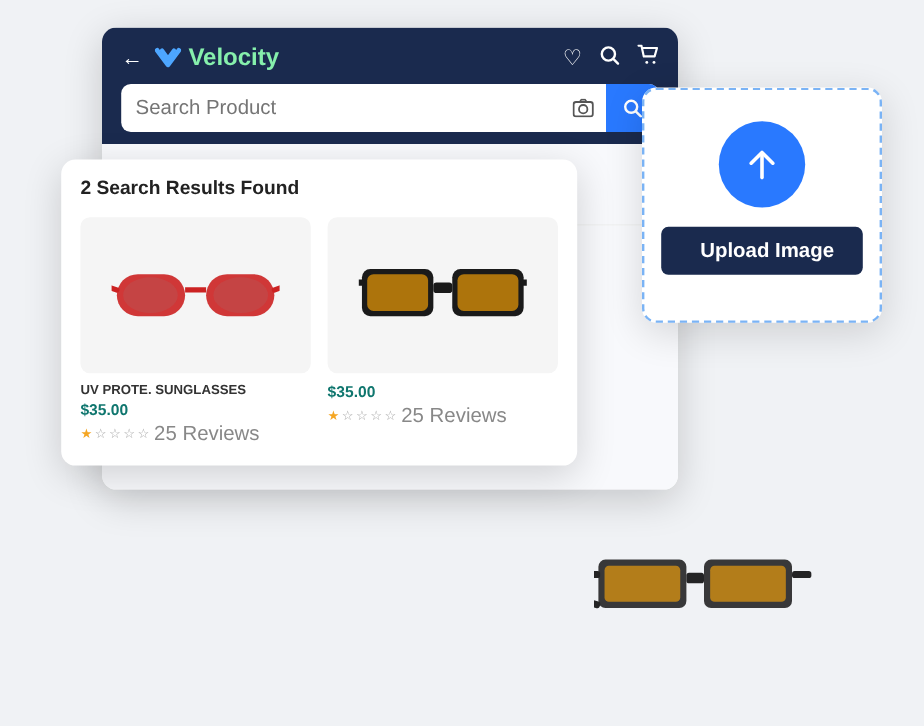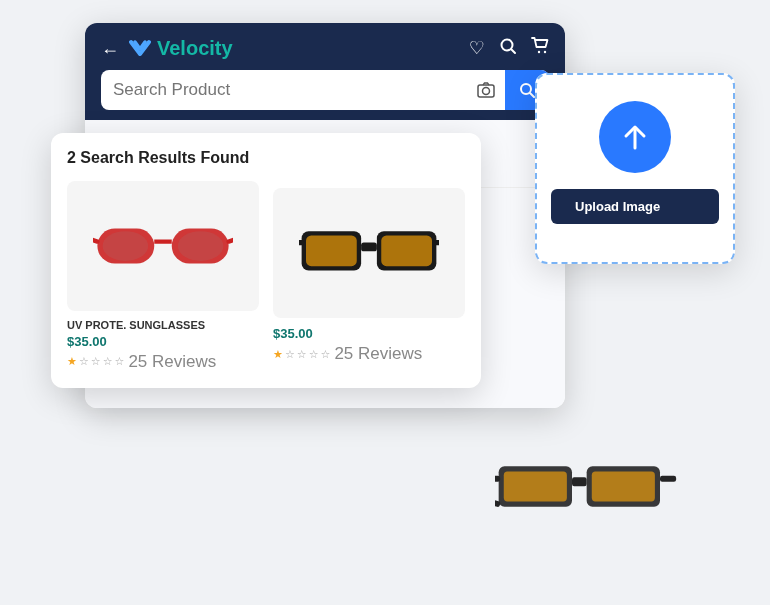--- a/index.html
+++ b/index.html
@@ -57,21 +57,21 @@
       cursor: pointer;
     }
 
     .logo-area {
       display: flex;
       align-items: center;
       gap: 6px;
     }
 
     .logo-text {
-      color: #14b8a6;
+      color: #86efac;
       font-size: 20px;
       font-weight: 700;
     }
 
     .nav-icons {
       display: flex;
       align-items: center;
       gap: 14px;
       color: #fff;
       font-size: 18px;
@@ -170,21 +170,20 @@
     .results-title {
       font-size: 16px;
       font-weight: 700;
       color: #222;
       margin-bottom: 14px;
     }
 
     .products-grid {
       display: flex;
       gap: 14px;
-      align-items: center;
     }
 
     .product-item {
       flex: 1;
       display: flex;
       flex-direction: column;
     }
 
     .product-image {
       width: 100%;
@@ -259,25 +258,25 @@
       justify-content: center;
       margin-top: 8px;
     }
 
     .upload-btn {
       background: #1a2a4e;
       color: #fff;
       border: none;
       border-radius: 6px;
       padding: 10px 24px;
-      font-size: 13px;
+      font-size: 17px;
       font-weight: 600;
       cursor: pointer;
       width: 100%;
-      text-align: left;
+      text-align: right;
       margin-bottom: 20px;
     }
 
     
     .sunglasses-bg {
       position: absolute;
       bottom: 20px;
       right: 20px;
       width: 220px;
       height: 120px;

